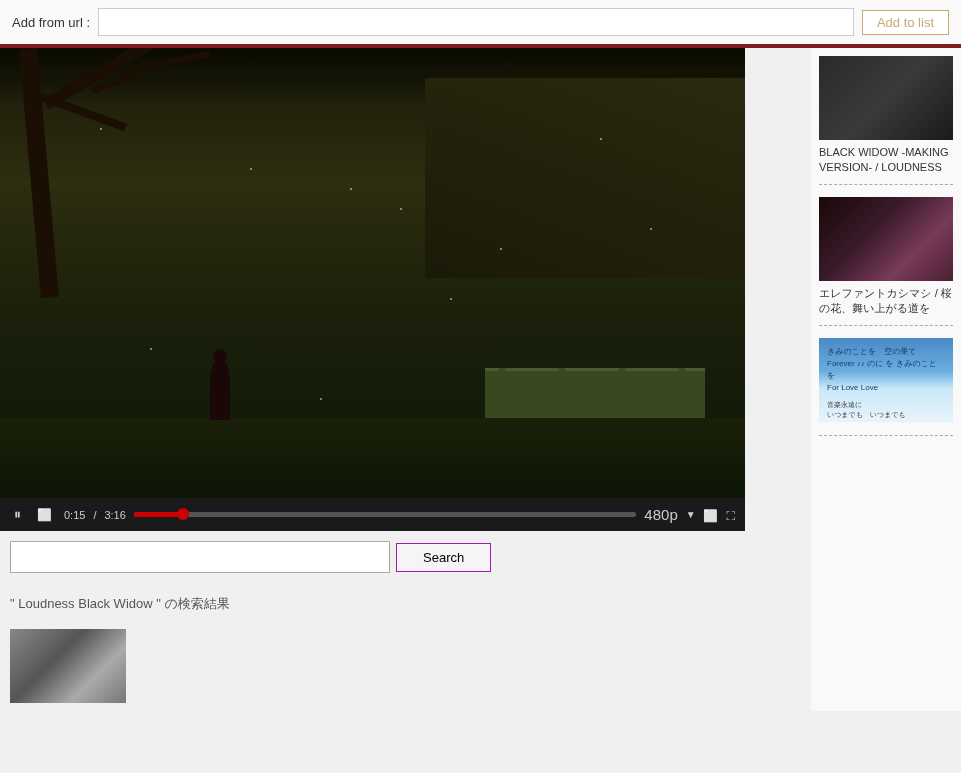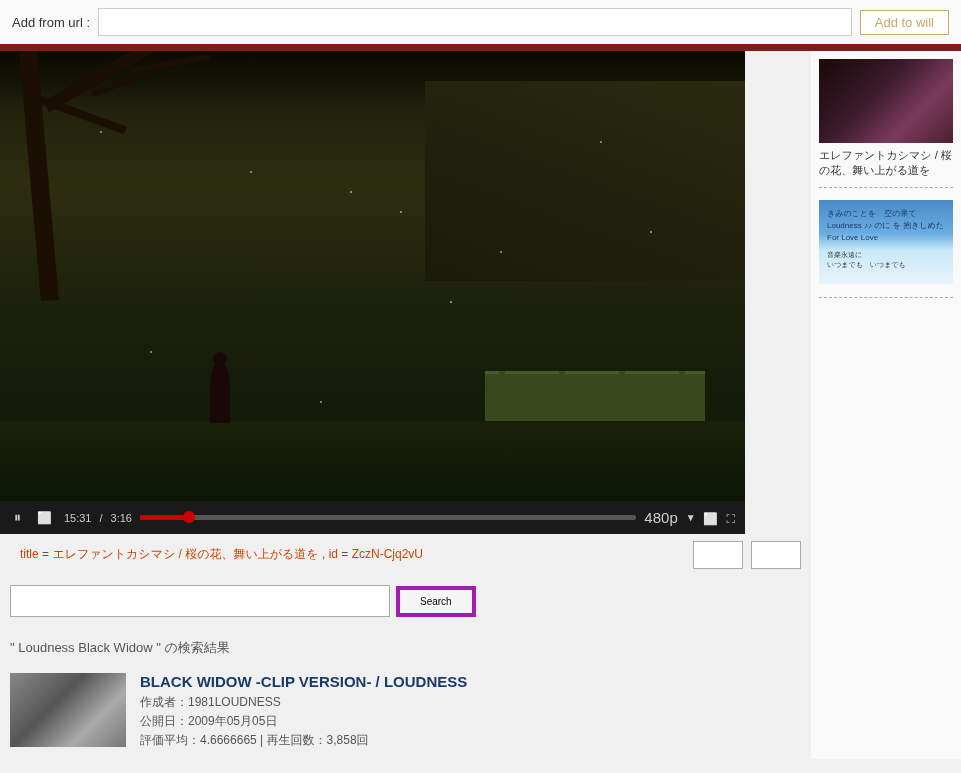--- a/index.html
+++ b/index.html
@@ -3,21 +3,21 @@
   <meta charset="utf-8">
   <style>
     * { box-sizing: border-box; margin: 0; padding: 0; }
     body { font-family: Arial, sans-serif; font-size: 13px; background: #f0f0f0; color: #333; }
 
     .top-bar {
       display: flex;
       align-items: center;
       padding: 8px 12px;
       background: #f9f9f9;
-      border-bottom: 7px solid #7f1d1d;
+      border-bottom: 4px solid #7f1d1d;
     }
     .top-bar label { margin-right: 8px; font-size: 13px; }
     .top-bar input {
       flex: 1;
       height: 28px;
       border: 1px solid #ccc;
       padding: 2px 6px;
       font-size: 13px;
     }
     .top-bar button {
@@ -164,25 +164,25 @@
 
     .search-input {
       width: 380px;
       height: 32px;
       border: 1px solid #aaa;
       padding: 4px 8px;
       font-size: 13px;
     }
 
     .search-btn {
-      padding: 6px 20px;
+      padding: 6px 26px;
       background: #f5f5f5;
-      border: 4px solid #a21caf;
-      cursor: pointer;
-      font-size: 10px;
+      border: 1px solid #a21caf;
+      cursor: pointer;
+      font-size: 13px;
     }
 
     .search-hint {
       color: #555;
       font-size: 12px;
       margin-top: 8px;
     }
 
     .search-results-title {
       padding: 12px 10px 8px;
@@ -278,21 +278,21 @@
       color: #333;
       line-height: 1.4;
     }
   </style>
 </head>
 <body>
 
 <div class="top-bar">
   <label>Add from url :</label>
   <input type="text" placeholder="" style="">
-  <button>Add to will</button>
+  <button>Add to list</button>
 </div>
 
 <div class="main-content">
 
   <div class="left-panel">
 
     <div class="video-container">
       <div class="video-placeholder">
         <div class="video-scene">
 
@@ -331,99 +331,80 @@
         </div>
       </div>
 
       <div class="video-controls">
         <button class="ctrl-btn">
           <span style="color:#ccc;font-size:14px;">⏸</span>
         </button>
         <button class="ctrl-btn">
           <span style="color:#ccc;font-size:12px;">⬜</span>
         </button>
-        <span class="time-text">15:31</span>
+        <span class="time-text">0:15</span>
         <span class="time-text"> / </span>
         <span class="time-text">3:16</span>
         <div class="progress-bar">
           <div class="progress-fill">
             <div class="progress-thumb"></div>
           </div>
         </div>
         <button class="quality-btn">480p</button>
         <span style="color:#ccc;font-size:10px;">▼</span>
         <button class="ctrl-icon-btn">
           <span style="font-size:12px;">⬜</span>
         </button>
         <button class="ctrl-icon-btn">
           <span style="font-size:12px;">⛶</span>
         </button>
       </div>
     </div>
 
-    <div class="title-row">
-      <div class="title-info">
-        <span style="color:#cc4400;">title</span>
-        <span style="color:#555;"> = </span>
-        <a style="color:#cc4400;text-decoration:none;">エレファントカシマシ / 桜の花、舞い上がる道を</a>
-        <span style="color:#555;"> , </span>
-        <span style="color:#cc4400;">id</span>
-        <span style="color:#555;"> = </span>
-        <span style="color:#cc4400;">ZczN-Cjq2vU</span>
-      </div>
-      <div class="copy-btns">
-        <button class="copy-btn"></button>
-        <button class="copy-btn"></button>
-      </div>
-    </div>
 
     <div class="search-section">
       <div class="search-form">
         <input class="search-input" type="text" style="">
         <button class="search-btn">Search</button>
       </div>
     </div>
 
     <div class="search-results-title">" Loudness Black Widow " の検索結果</div>
 
     <div class="result-item">
       <div class="result-thumb">
         <div class="thumb-bw"></div>
       </div>
-      <div class="result-info">
-        <div class="result-title">BLACK WIDOW -CLIP VERSION- / LOUDNESS</div>
-        <div class="result-meta">作成者：1981LOUDNESS</div>
-        <div class="result-meta">公開日：2009年05月05日</div>
-        <div class="result-meta">
-          <span>評価平均：4.6666665</span>
-          <span> | </span>
-          <span>再生回数：3,858回</span>
-        </div>
-      </div>
     </div>
 
   </div>
 
   <div class="right-panel">
 
+    <div class="sidebar-item">
+      <div class="sidebar-thumb">
+        <div class="thumb-dark"></div>
+      </div>
+      <div class="sidebar-label">BLACK WIDOW -MAKING VERSION- / LOUDNESS</div>
+    </div>
 
     <div class="sidebar-item">
       <div class="sidebar-thumb">
         <div class="thumb-cherry"></div>
       </div>
       <div class="sidebar-label">エレファントカシマシ / 桜の花、舞い上がる道を</div>
     </div>
 
     <div class="sidebar-item">
       <div class="sidebar-thumb">
         <div class="thumb-sky">
 
           <div style="padding:8px;font-size:8px;color:#1a3a6a;line-height:1.5;">
             <div>きみのことを　空の果て</div>
-            <div>Loudness ♪♪ のに を 抱きしめた</div>
+            <div>Forever ♪♪ のに を きみのことを</div>
             <div>For Love Love</div>
             <div style="margin-top:6px;font-size:7px;color:#333;">
               <div>音楽永遠に</div>
               <div>いつまでも　いつまでも</div>
             </div>
           </div>
         </div>
       </div>
     </div>
 

